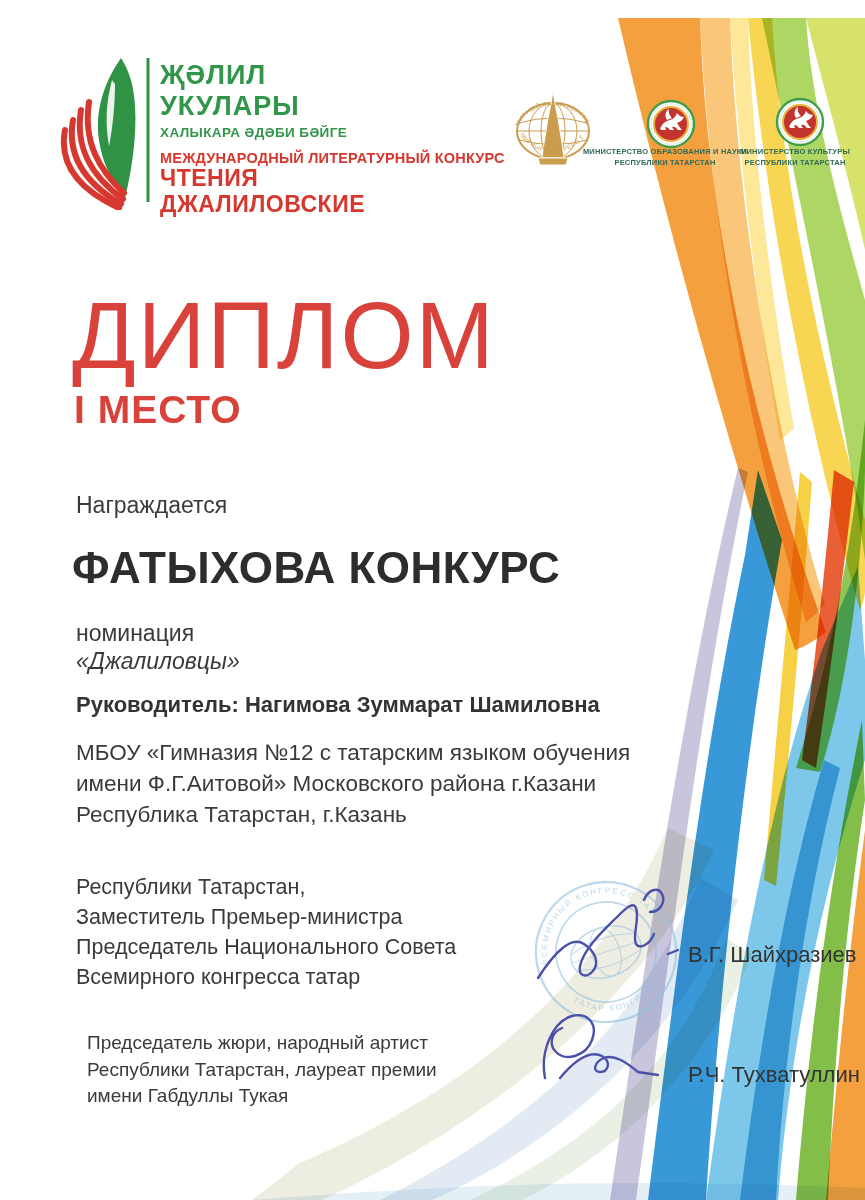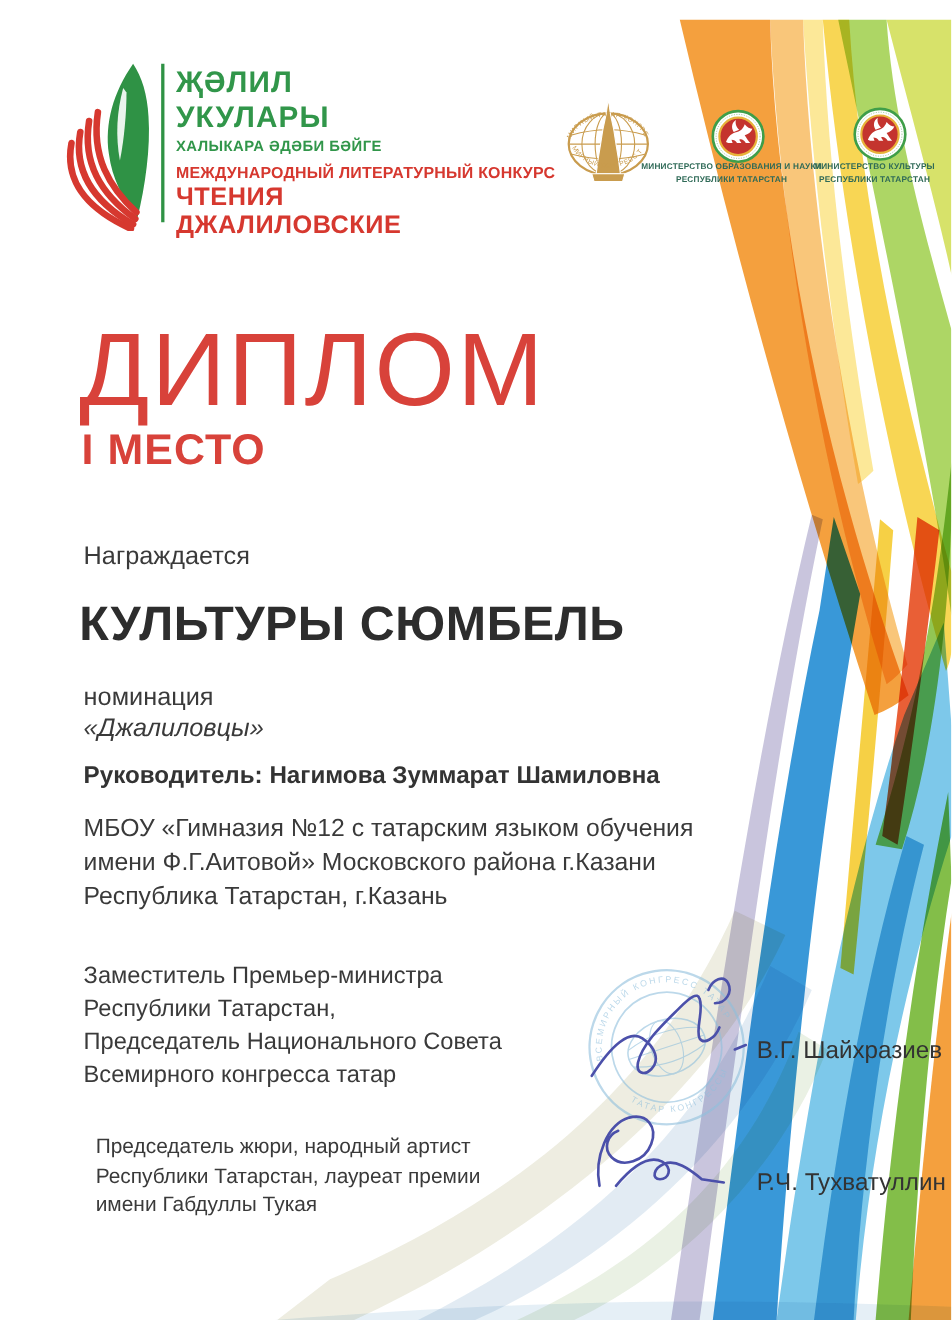--- a/index.html
+++ b/index.html
@@ -164,36 +164,36 @@
   </div>
   <div class="abs min-caption" style="left:700px;top:146px;">
     <div>МИНИСТЕРСТВО КУЛЬТУРЫ</div>
     <div>РЕСПУБЛИКИ ТАТАРСТАН</div>
   </div>
 
   <div class="abs place">I МЕСТО</div>
   <div class="abs title">ДИПЛОМ</div>
 
   <div class="abs award-label">Награждается</div>
-  <div class="abs recipient">КУЛЬТУРЫ СЮМБЕЛЬ</div>
+  <div class="abs recipient">ФАТЫХОВА КОНКУРС</div>
 
   <div class="abs nom-label">номинация</div>
   <div class="abs nom-value">«Джалиловцы»</div>
 
   <div class="abs supervisor">Руководитель: Нагимова Зуммарат Шамиловна</div>
 
   <div class="abs school">
     <div>МБОУ «Гимназия №12 с татарским языком обучения</div>
     <div>имени Ф.Г.Аитовой» Московского района г.Казани</div>
     <div>Республика Татарстан, г.Казань</div>
   </div>
 
   <div class="abs official1">
+    <div>Республики Татарстан,</div>
     <div>Заместитель Премьер-министра</div>
-    <div>Республики Татарстан,</div>
     <div>Председатель Национального Совета</div>
     <div>Всемирного конгресса татар</div>
   </div>
   <div class="abs sig-name1">В.Г. Шайхразиев</div>
 
   <div class="abs official2">
     <div>Председатель жюри, народный артист</div>
     <div>Республики Татарстан, лауреат премии</div>
     <div>имени Габдуллы Тукая</div>
   </div>

